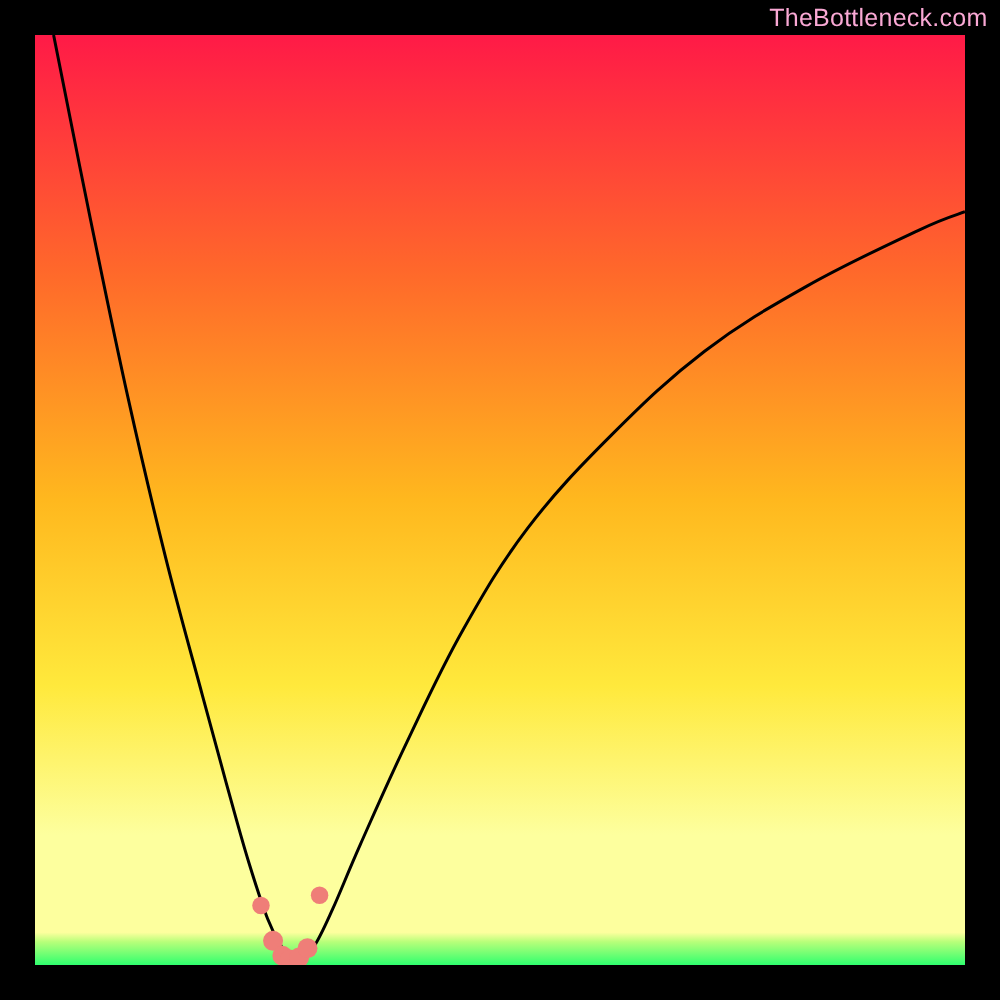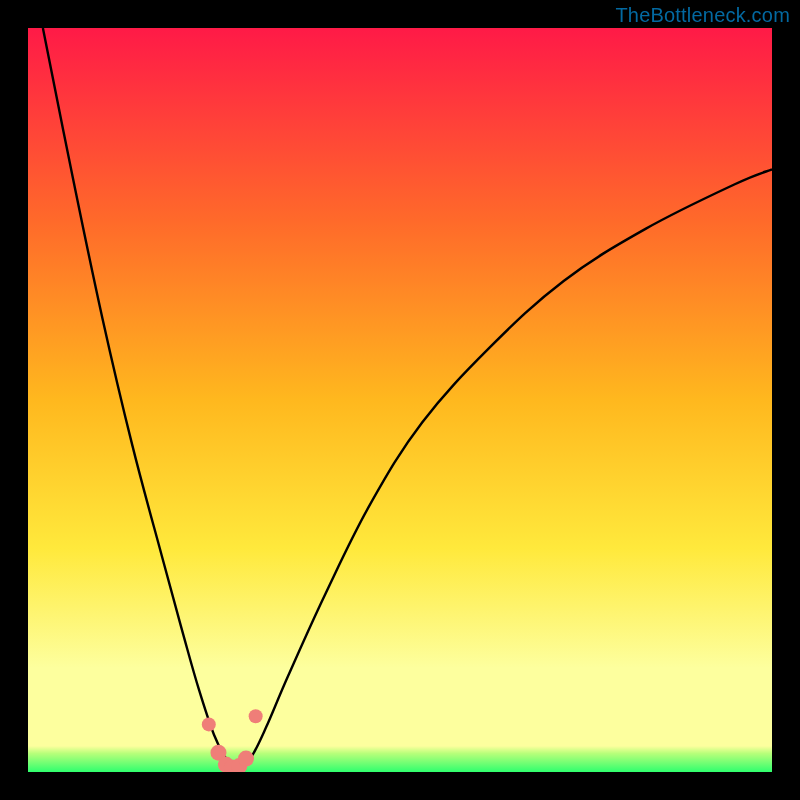--- a/index.html
+++ b/index.html
@@ -14,21 +14,21 @@
   .stage {
     position: relative;
     width: 800px;
     height: 800px;
     background: #000;
   }
   .watermark {
     position: absolute;
     top: 4px;
     right: 10px;
-    color: #0369a1;
+    color: #f9a8d4;
     font-size: 20px;
     font-weight: 500;
     letter-spacing: 0.2px;
     z-index: 10;
   }
   .plot {
     position: absolute;
     left: 28px;
     top: 28px;
     width: 744px;

